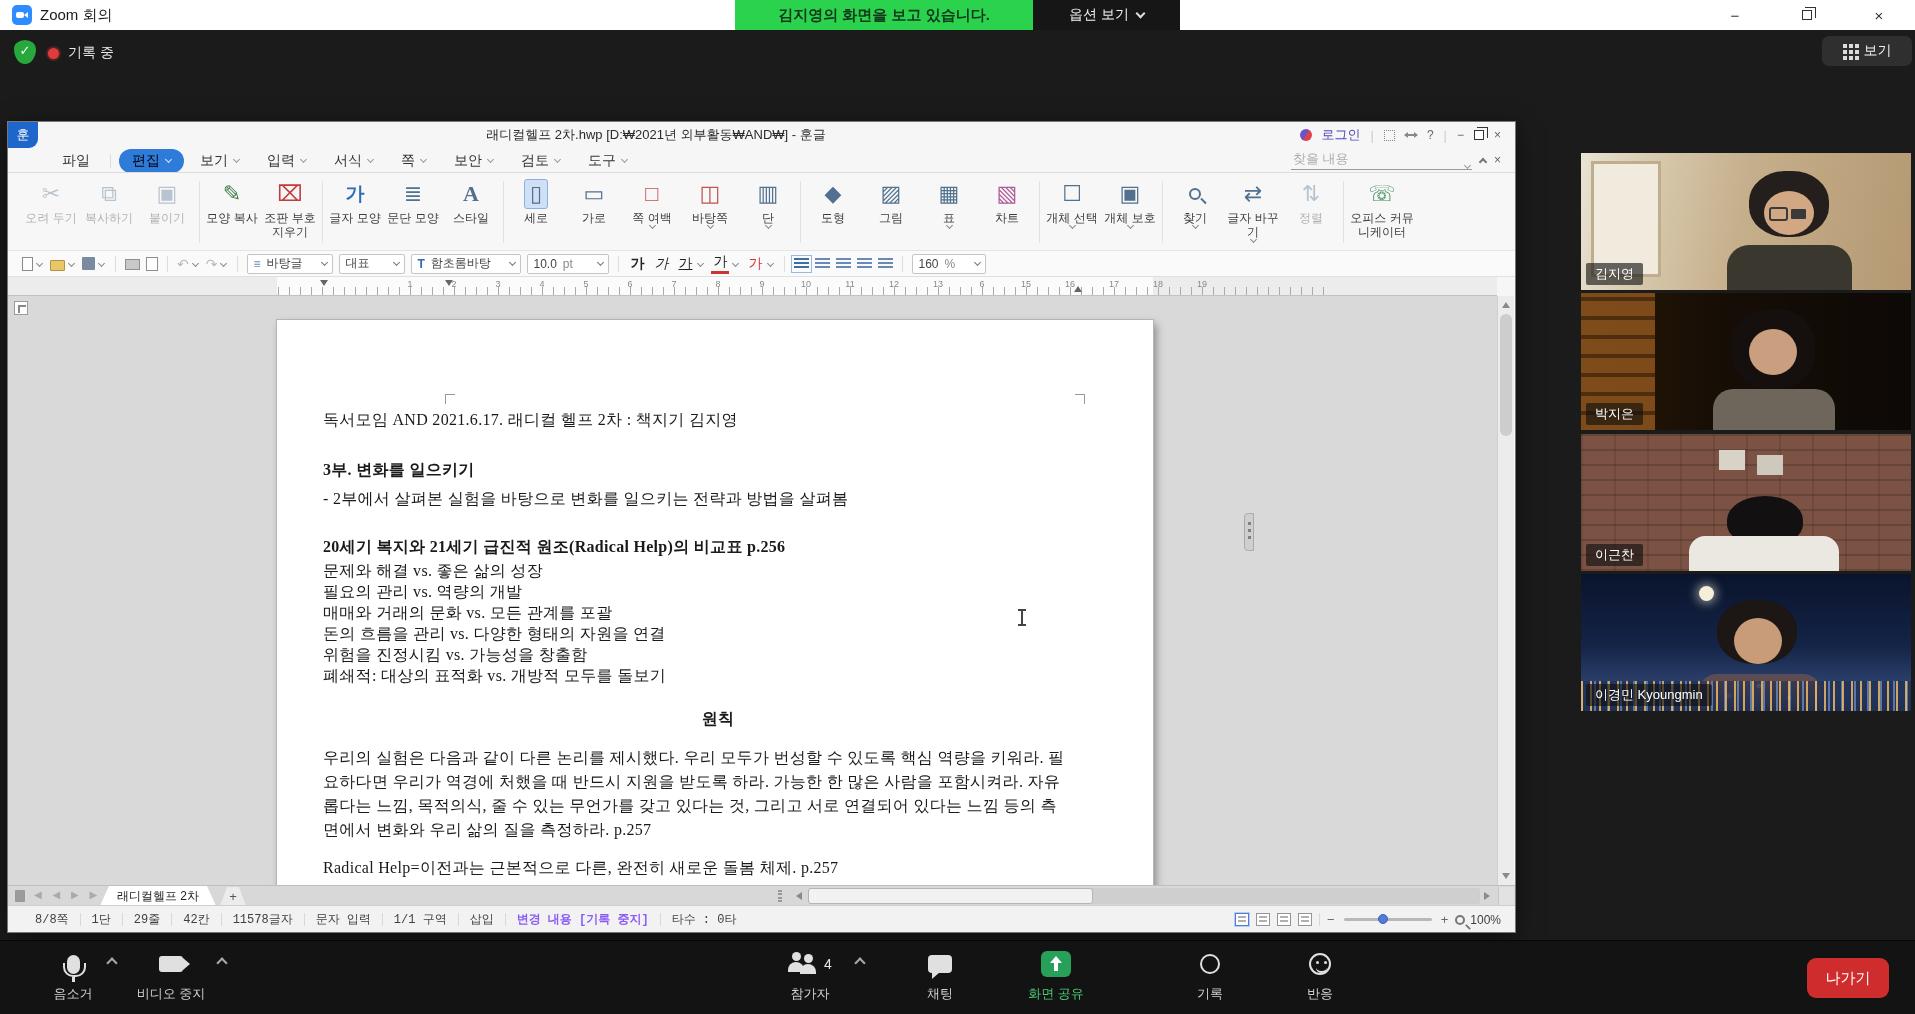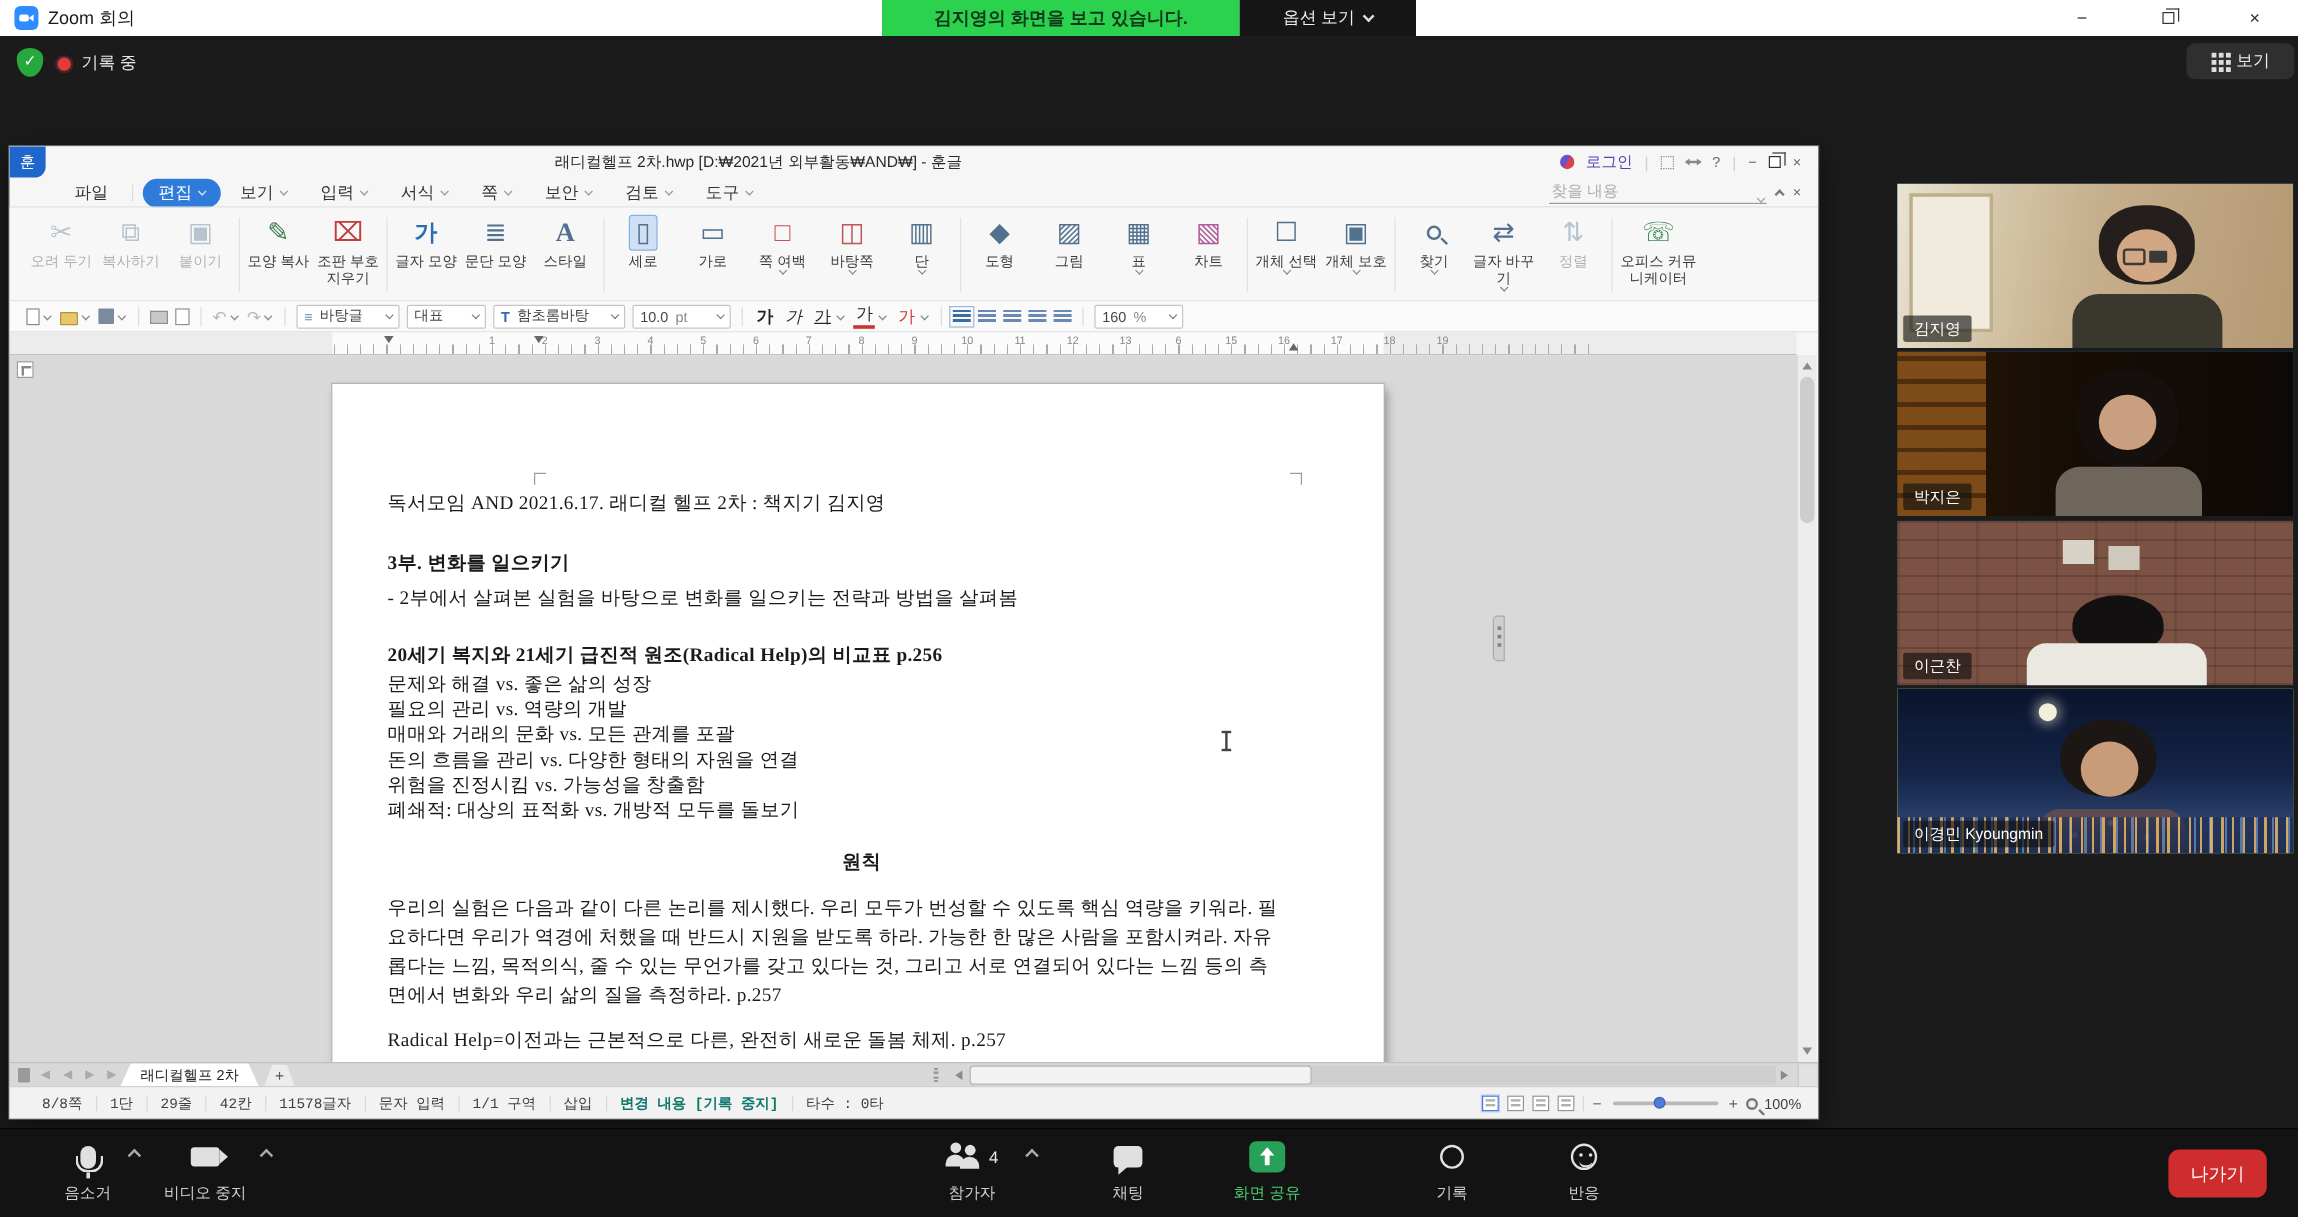--- a/index.html
+++ b/index.html
@@ -31,37 +31,37 @@
   .viewbtn{position:absolute;left:1822px;top:36px;width:90px;height:30px;background:#2f2f2f;border-radius:7px;
            color:#eee;font-size:14px;display:flex;align-items:center;justify-content:center;gap:7px;cursor:pointer;}
   .ico-grid{width:4px;height:4px;background:#ddd;box-shadow:6px 0 #ddd,12px 0 #ddd,0 6px #ddd,6px 6px #ddd,12px 6px #ddd,0 12px #ddd,6px 12px #ddd,12px 12px #ddd;margin:-10px 10px 0 0;}
 
   
   .hwp{position:absolute;left:8px;top:122px;width:1507px;height:810px;background:#f6f6f6;
        box-shadow:0 0 0 1px #777,0 6px 22px rgba(0,0,0,.55);font-size:13px;color:#222;}
   .hwp-titlebar{position:absolute;left:0;top:0;width:100%;height:26px;background:#f6f6f6;}
   .hwp-logo{position:absolute;left:0;top:0;width:30px;height:26px;background:#1e66c9;color:#fff;
             font-size:13px;display:flex;align-items:center;justify-content:center;border-bottom-right-radius:9px;}
-  .hwp-title{position:absolute;left:104px;top:0;width:1040px;height:26px;display:flex;align-items:center;justify-content:center;font-size:13px;color:#2a2a2a;}
+  .hwp-title{position:absolute;left:128px;top:0;width:1040px;height:26px;display:flex;align-items:center;justify-content:center;font-size:13px;color:#2a2a2a;}
   .hwp-tr{position:absolute;top:0;height:26px;display:flex;align-items:center;gap:10px;right:14px;}
   .login-dot{width:12px;height:12px;border-radius:50%;background:linear-gradient(120deg,#6a52c8 45%,#d8434e 55%);}
   .login-txt{color:#4f46b8;font-size:13px;}
   .tr-sep{color:#ccc;}
   .tr-ico{color:#666;font-size:12px;}
   .ico-fullarrows{position:relative;width:11px;height:11px;border:1px dotted #888;}
   .ico-harrows{width:12px;height:2px;background:#888;position:relative;}
   .ico-harrows::before{content:"";position:absolute;left:-1px;top:-2px;border-top:3px solid transparent;border-bottom:3px solid transparent;border-right:4px solid #888;}
   .ico-harrows::after{content:"";position:absolute;right:-1px;top:-2px;border-top:3px solid transparent;border-bottom:3px solid transparent;border-left:4px solid #888;}
   .hwp-search{position:absolute;right:14px;top:28px;width:210px;height:20px;display:flex;align-items:center;gap:8px;}
   .search-field{flex:1;border-bottom:1px solid #9a9a9a;color:#adadad;font-size:13px;display:flex;justify-content:space-between;align-items:flex-end;padding:0 2px 1px 2px;}
   .chev-up-s{width:6px;height:6px;border-left:2px solid #777;border-top:2px solid #777;transform:rotate(45deg);margin-top:3px;}
 
   .hwp-menubar{position:absolute;left:42px;top:27px;height:23px;display:flex;align-items:center;gap:4px;}
   .menu-item{padding:2px 12px;font-size:14px;color:#333;display:flex;align-items:center;gap:6px;cursor:pointer;}
-  .menu-item.selected{background:#2f7bd9;color:#ffffff;border-radius:12px;padding:3px 13px;}
+  .menu-item.selected{background:#2f7bd9;color:#000000;border-radius:12px;padding:3px 13px;}
   .mchev{width:5px;height:5px;border-right:1.5px solid #999;border-bottom:1.5px solid #999;transform:rotate(45deg);margin-top:-2px;}
   .menu-item.selected .mchev{border-color:#dce9fb;}
   .menu-sep{width:1px;height:14px;background:#ddd;margin:0 4px;}
   .hwp-div1{position:absolute;left:0;top:50px;width:100%;height:1px;background:#ddd;}
 
   
   .hwp-toolbar{position:absolute;left:0;top:51px;width:100%;height:77px;background:#f7f7f7;display:flex;align-items:flex-start;padding:6px 0 0 14px;}
   .tbi{width:58px;display:flex;flex-direction:column;align-items:center;gap:2px;cursor:pointer;}
   .tbi.wide{width:70px;}
   .tbi .glyph{height:30px;display:flex;align-items:center;justify-content:center;font-size:22px;color:#52718e;}
@@ -148,21 +148,21 @@
   .hsb-l{left:788px;border-right:6px solid #8a8a8a;}
   .hsb-r{left:1476px;border-left:6px solid #8a8a8a;}
   .hsb-track{position:absolute;left:800px;top:2px;width:672px;height:16px;background:#cfcfcf;border-radius:3px;}
   .hsb-thumb{position:absolute;left:0;top:0;width:285px;height:16px;background:#f2f2f2;border:1px solid #b5b5b5;border-radius:3px;}
   .hsb-corner{position:absolute;left:1490px;top:1px;width:16px;height:18px;background:#e2e2e2;border-left:1px solid #c5c5c5;}
 
   
   .hwp-status{position:absolute;left:0;top:783px;width:100%;height:27px;background:#f2f2f2;border-top:1px solid #cfcfcf;display:flex;align-items:center;padding-left:16px;font-size:12px;color:#3f3f3f;}
   .st-item{padding:0 11px;white-space:nowrap;font-family:Liberation Mono, monospace;}
   .st-sep{width:1px;height:13px;background:#d8d8d8;}
-  .st-track{color:#0f766e;font-weight:bold;}
+  .st-track{color:#8b5cf6;font-weight:bold;}
   .st-right{position:absolute;right:14px;top:0;height:27px;display:flex;align-items:center;gap:7px;}
   .vico{width:14px;height:13px;border:1px solid #949494;background:#fff;position:relative;}
   .vico::before{content:"";position:absolute;left:2px;top:2px;right:2px;height:2px;background:#b0b0b0;box-shadow:0 4px #b0b0b0;}
   .vico.sel{border-color:#4f7bd9;box-shadow:0 0 0 1px #b9cdf2;}
   .zslider{width:88px;height:3px;background:#b8b8b8;border-radius:2px;position:relative;margin:0 2px;}
   .zslider .knob{position:absolute;left:34px;top:-4px;width:10px;height:10px;border-radius:50%;background:#4f7bd9;border:1px solid #3a5fb5;}
   .pm{color:#666;font-size:13px;}
   .mag{width:10px;height:10px;border:2px solid #777;border-radius:50%;position:relative;margin-right:-2px;}
   .mag::after{content:"";position:absolute;left:8px;top:9px;width:6px;height:2px;background:#777;transform:rotate(45deg);}
 

